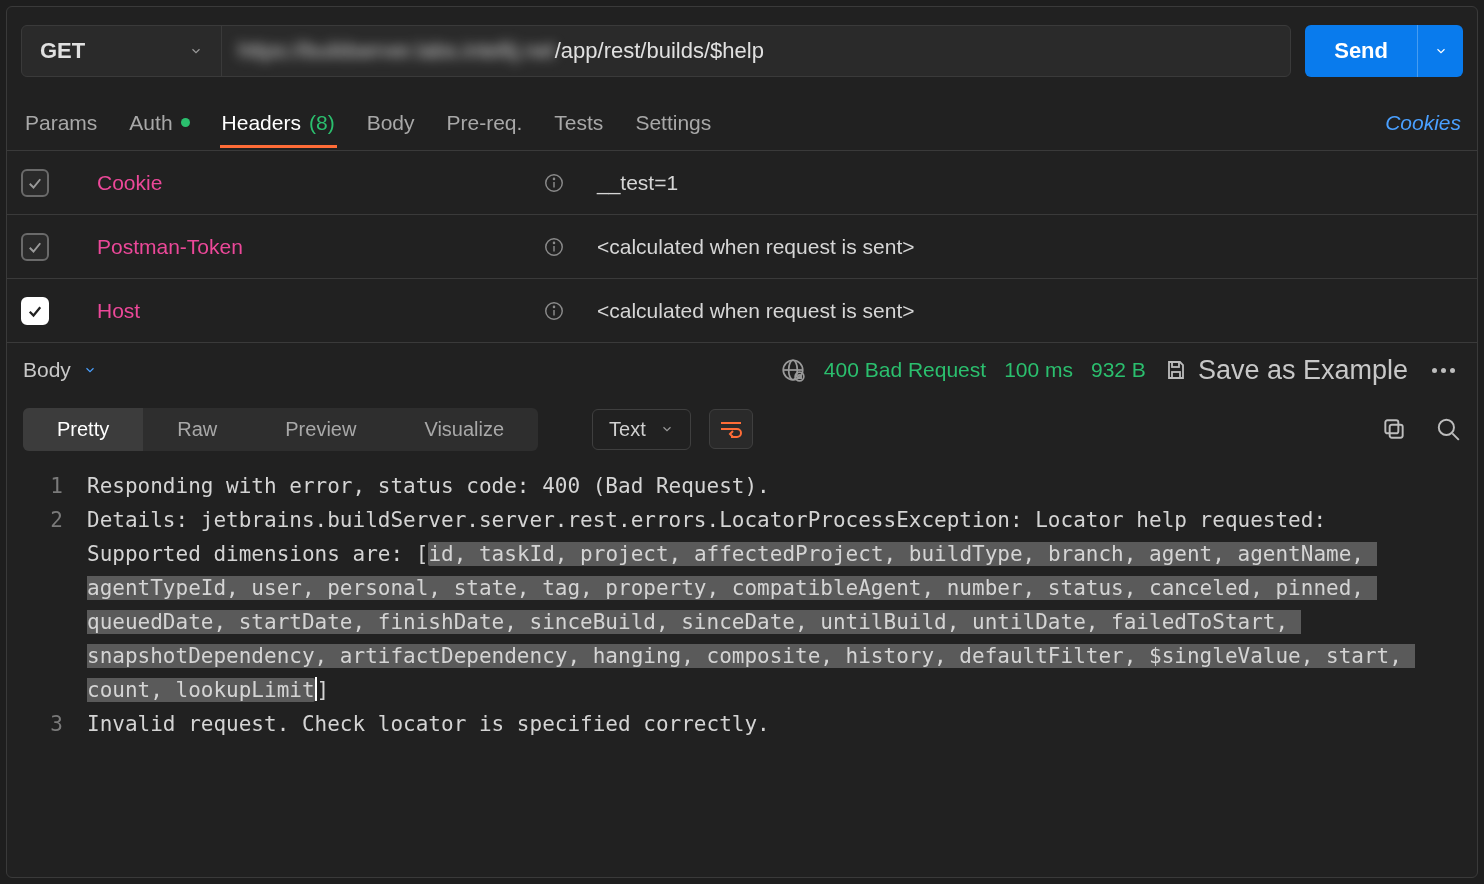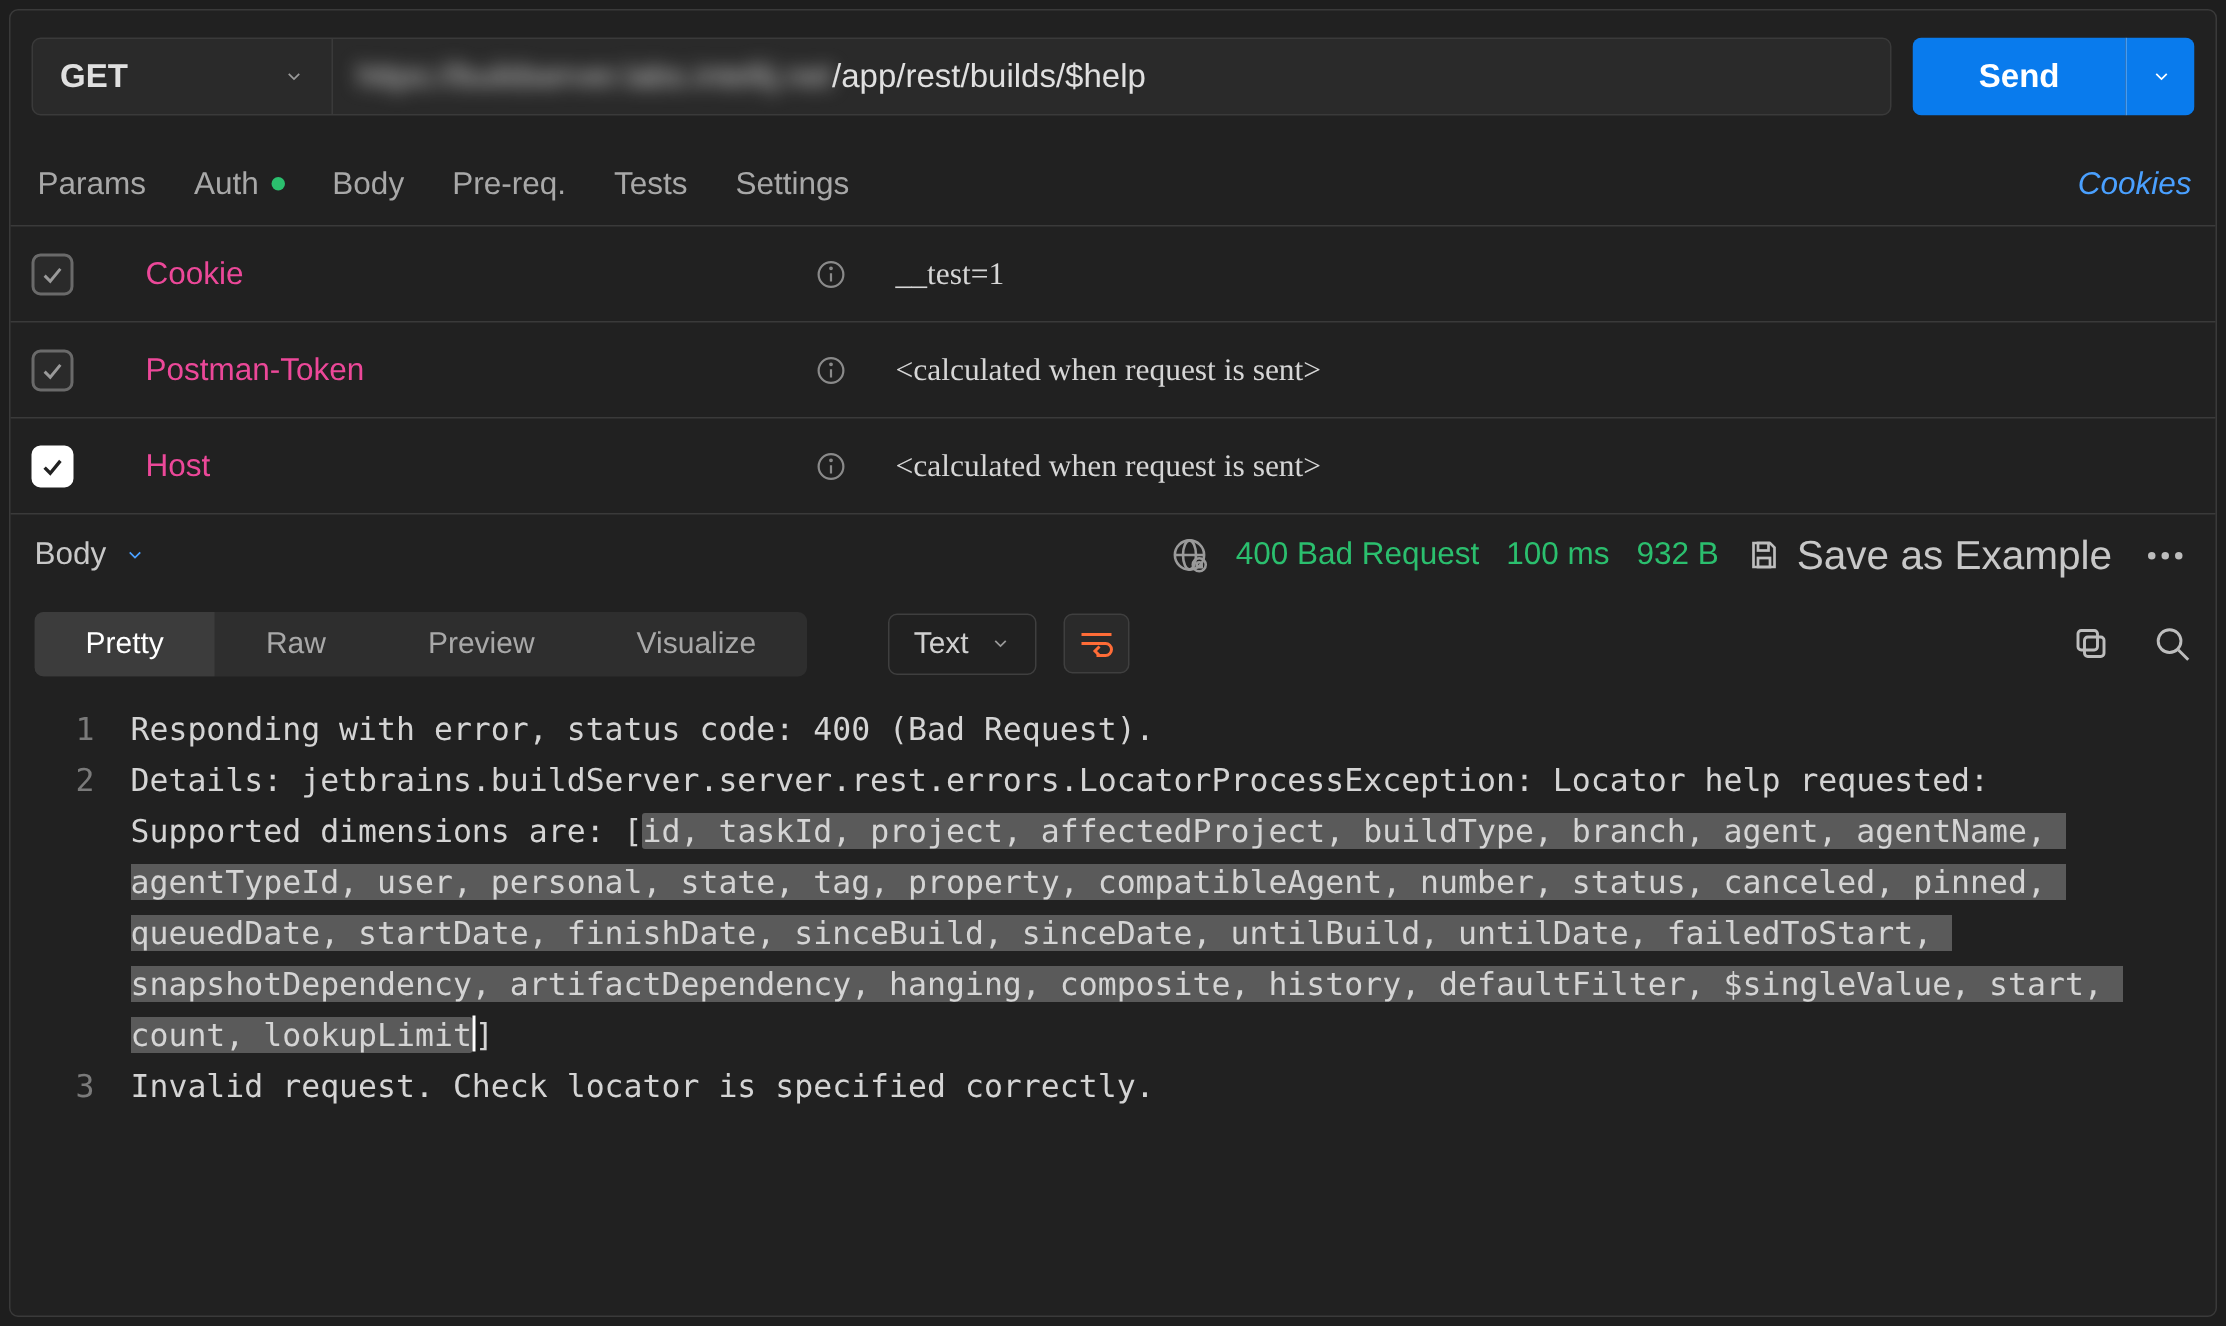--- a/index.html
+++ b/index.html
@@ -71,21 +71,21 @@
     align-items: stretch;
     height: 52px;
     border-radius: 6px;
     overflow: hidden;
   }
   .send-main {
     background: #097bed;
     color: #fff;
     font-size: 22px;
     font-weight: 700;
-    padding: 0 44px;
+    padding: 0 29px;
     display: flex;
     align-items: center;
     cursor: pointer;
     border: none;
   }
   .send-drop {
     background: #097bed;
     width: 46px;
     display: flex;
     align-items: center;
@@ -139,21 +139,21 @@
     border: 2px solid #6a6a6a;
     border-radius: 6px;
     display: flex; align-items: center; justify-content: center;
     background: #2a2a2a;
     cursor: pointer;
   }
   .checkbox.checked.filled { background: #fff; border-color: #fff; }
   .checkbox svg { width: 18px; height: 18px; }
   .hkey { font-size: 21px; color: #ec4899; padding-left: 10px; }
   .info-icon { width: 22px; height: 22px; stroke: #8a8a8a; fill: none; stroke-width: 1.6; justify-self: center; }
-  .hval { font-size: 21px; color: #d6d6d6; padding-left: 12px; font-family: Liberation Serif, serif; }
+  .hval { font-size: 21px; color: #d6d6d6; padding-left: 12px; }
 
   .response-bar {
     display: flex;
     align-items: center;
     padding: 8px 16px;
     gap: 18px;
     height: 54px;
   }
   .body-drop {
     display: flex; align-items: center; gap: 12px;
@@ -231,20 +231,24 @@
     </div>
   </div>
 
   <div class="tabs">
     <div class="tab">
         <span>Params</span>
       </div>
     <div class="tab">
         <span>Auth</span>
         <span class="dot"></span>
+      </div>
+    <div class="tab active">
+        <span>Headers</span> 
+        <span class="count">(8)</span>
       </div>
     <div class="tab">
         <span>Body</span>
       </div>
     <div class="tab">
         <span>Pre-req.</span>
       </div>
     <div class="tab">
         <span>Tests</span>
       </div>

